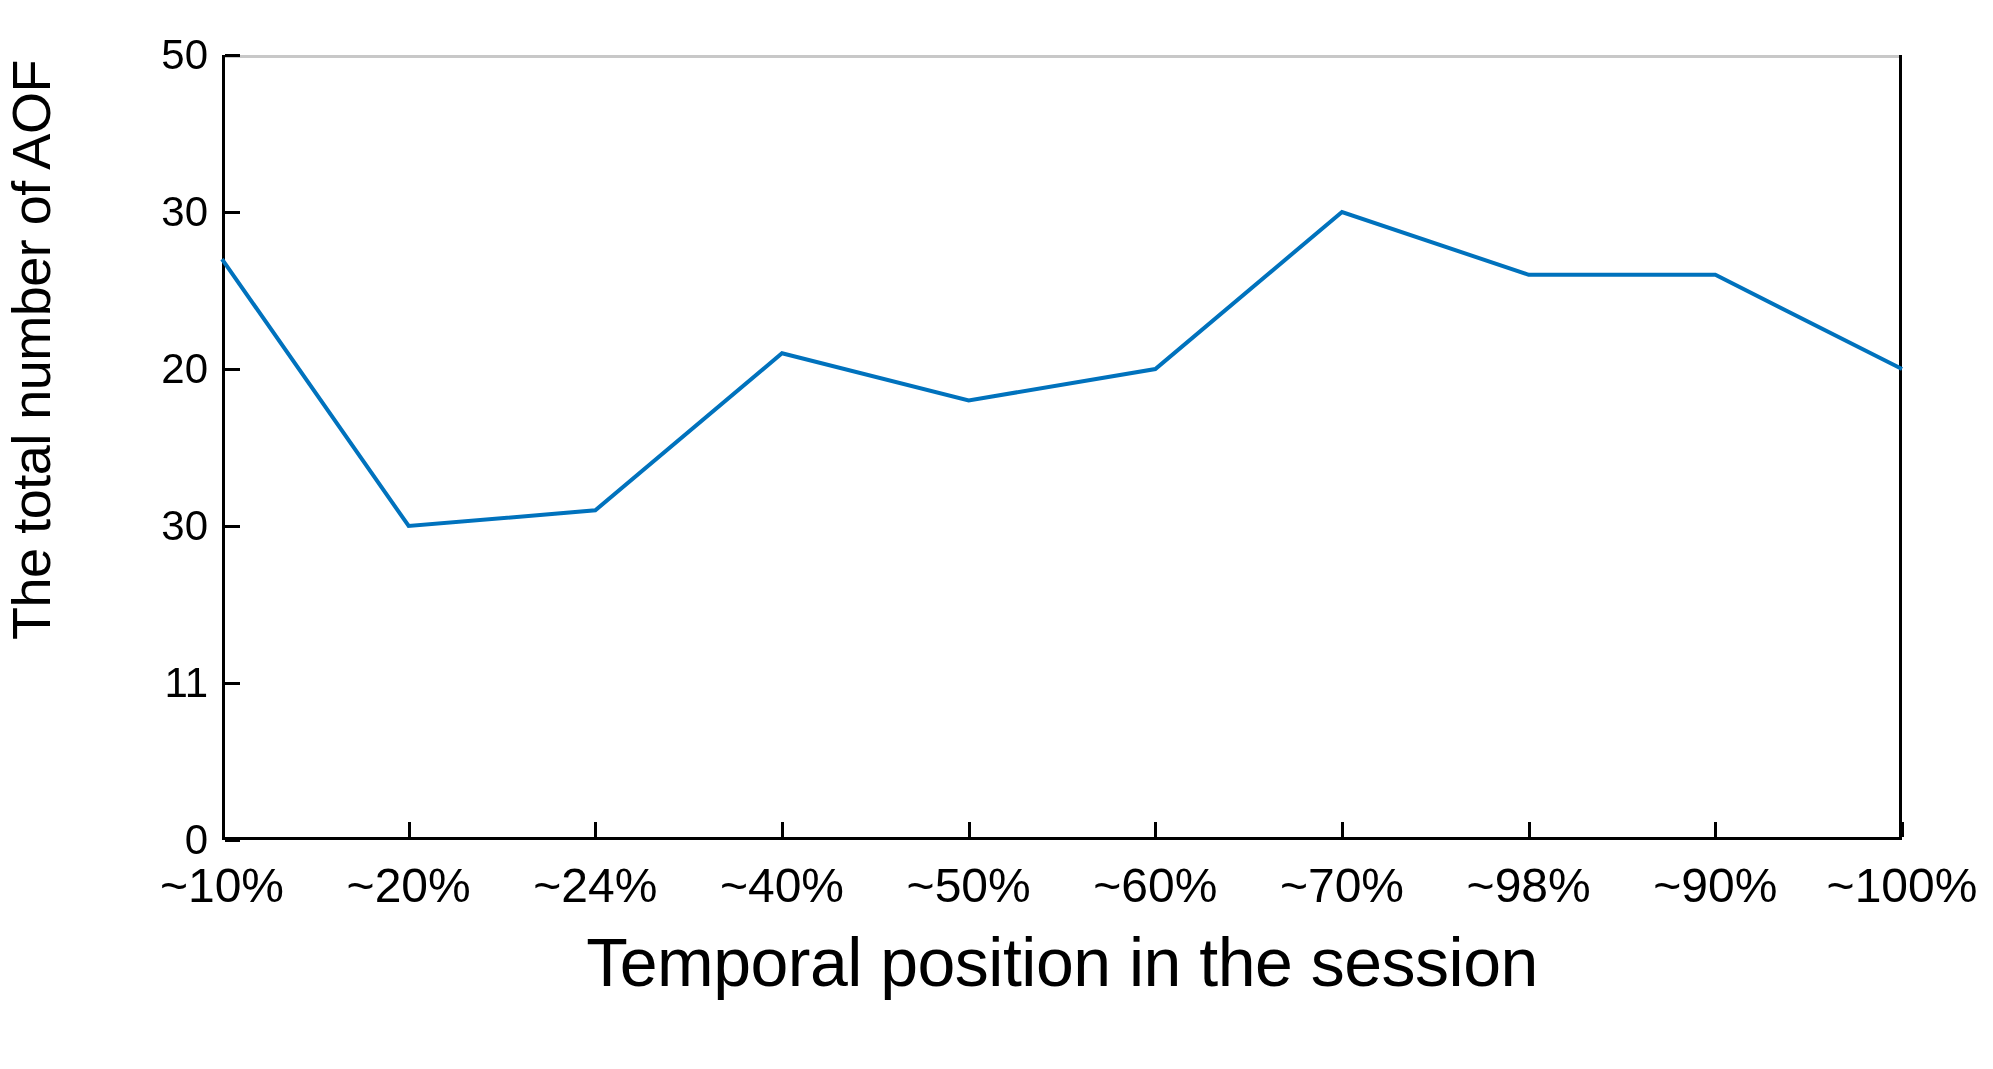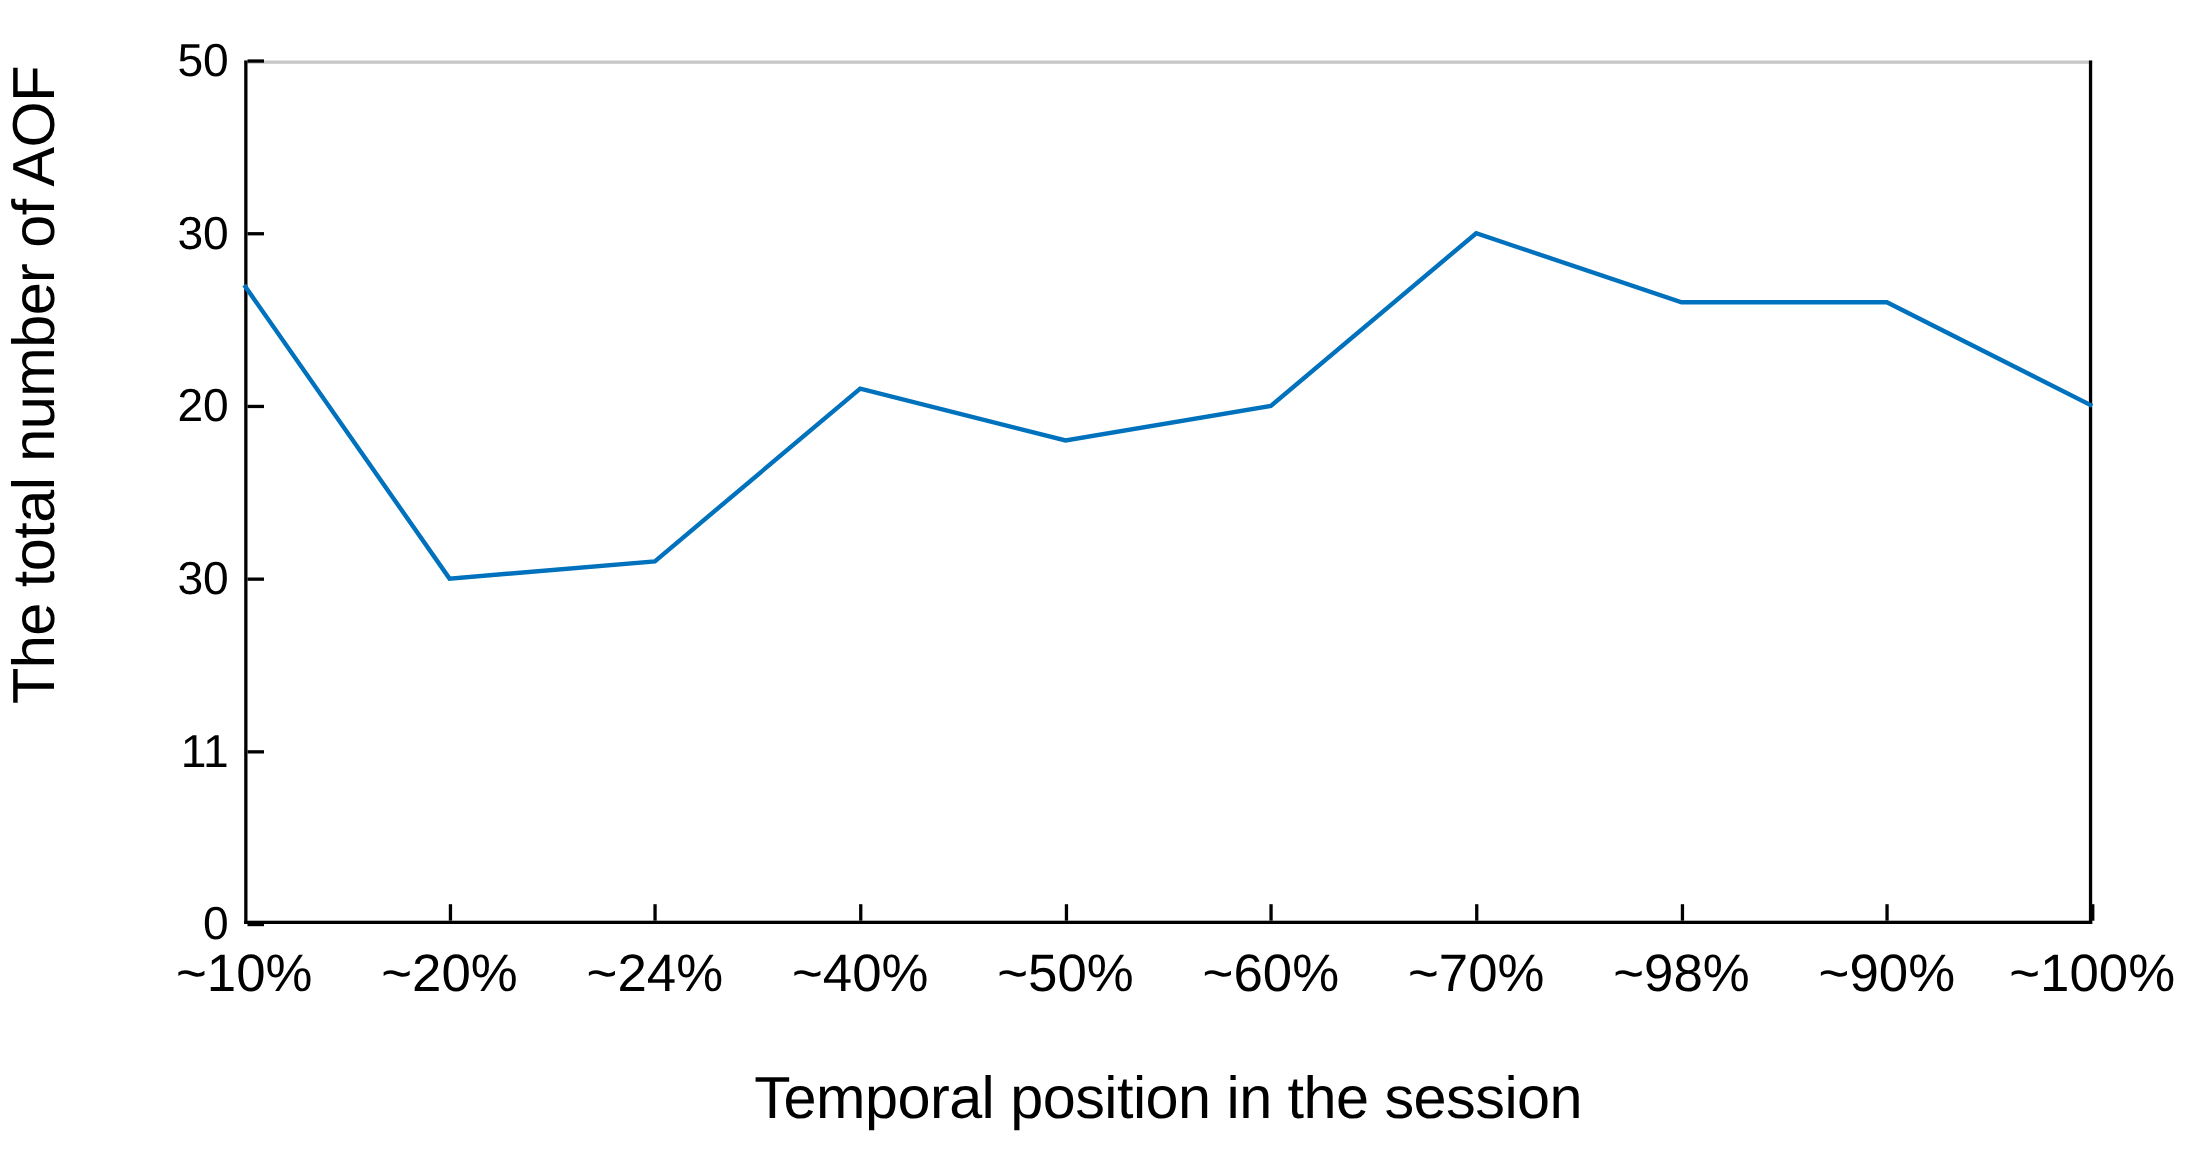--- a/index.html
+++ b/index.html
@@ -34,24 +34,24 @@
     justify-content: center;
     font-size: 54px;
     color: #000000;
     white-space: nowrap;
     letter-spacing: -0.5px;
   }
   
   #xlabel {
     position: absolute;
     left: 222px;
-    top: 967px;
+    top: 923px;
     width: 1680px;
     text-align: center;
-    font-size: 54px;
+    font-size: 68px;
     color: #000000;
     white-space: nowrap;
     letter-spacing: -0.5px;
   }
   
   #plot {
     position: absolute;
     left: 222px;
     top: 55px;
     width: 1680px;

